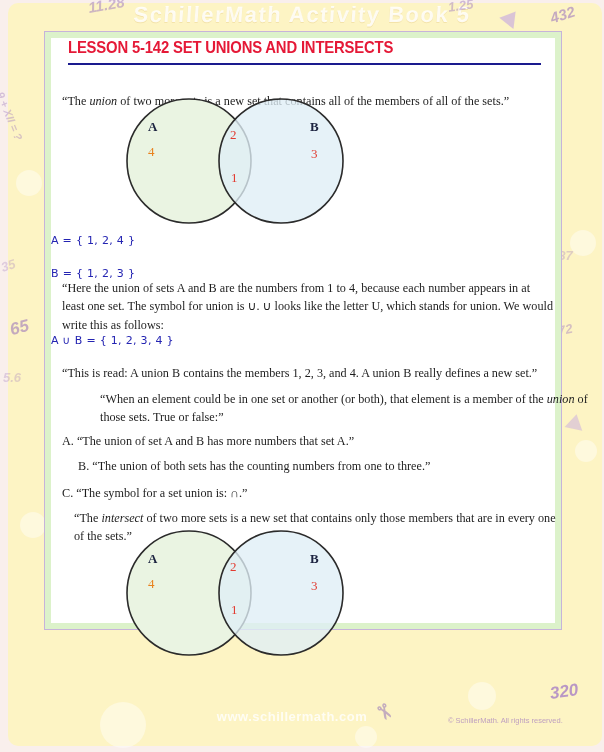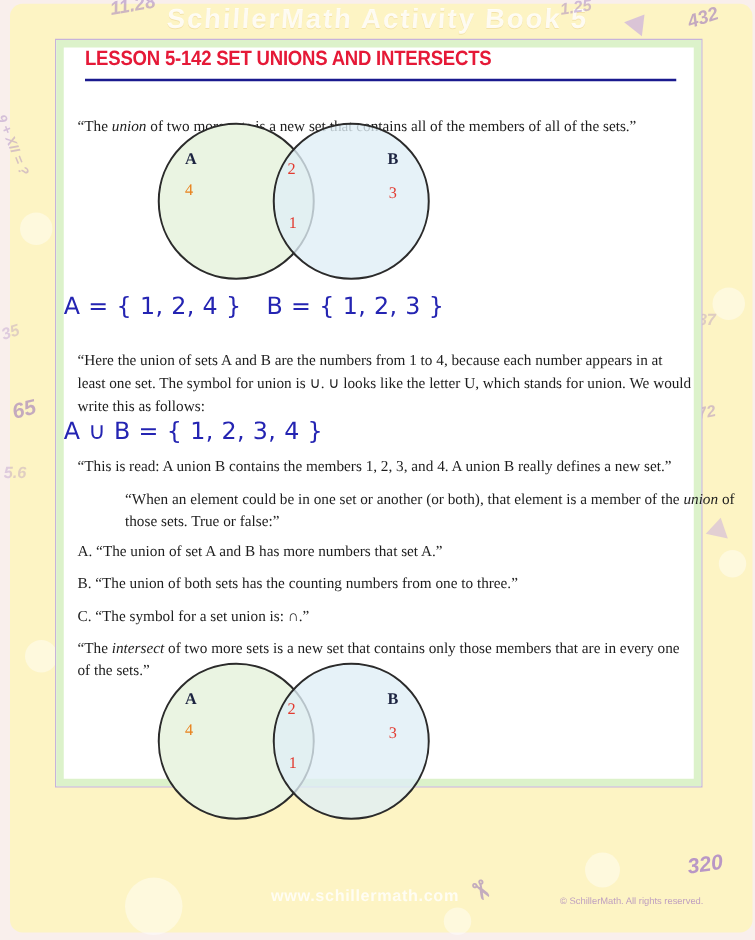--- a/index.html
+++ b/index.html
@@ -23,23 +23,23 @@
   .sq{position:absolute;width:12px;height:14px;background:rgba(196,164,220,0.85);}
 
   .content{position:absolute;left:45px;top:32px;width:516px;height:597px;box-sizing:border-box;
            background:#ffffff;border:6px solid #dcf2ca;box-shadow:0 0 0 1px #c7b3da;z-index:2;}
   .lesson-title{position:absolute;left:17px;top:0px;font-family:"Liberation Sans",sans-serif;
                 font-weight:bold;font-size:16.5px;color:#e51937;letter-spacing:-0.2px;
                 white-space:nowrap;transform:scaleX(0.9);transform-origin:left top;}
   .rule{position:absolute;left:17px;right:14px;top:25px;height:2px;background:#1a1a8e;}
   .para{position:absolute;left:11px;width:492px;font-size:12.2px;line-height:1.5;color:#1d1d1d;}
   .para em{font-style:italic;}
-  .mathline{position:absolute;left:0;right:0;display:flex;justify-content:flex-start;gap:20px;
-            font-family:"DejaVu Sans",sans-serif;font-size:19px;color:#2424b2;
-            letter-spacing:0.3px;font-weight:normal;}
+  .mathline{position:absolute;left:0;right:0;display:flex;justify-content:space-between;gap:20px;
+            font-family:"DejaVu Sans",sans-serif;font-size:11px;color:#2424b2;
+            letter-spacing:0.3px;font-weight:normal;flex-direction:column;}
   .venn{position:absolute;left:69px;width:232px;height:134px;}
   .venn text{font-family:"Liberation Serif",serif;font-size:13px;}
   .venn .setlabel{fill:#1c2340;font-weight:bold;}
   .venn .num-orange{fill:#e8821e;}
   .venn .num-red{fill:#e23b30;}
 </style>
 </head>
 <body>
 
 <div class="page">
@@ -98,24 +98,24 @@
 
     <div class="mathline" style="top:296px;">
       <span>A ∪ B = { 1, 2, 3, 4 }</span>
     </div>
 
     <p class="para" style="top:314px;">“This is read: A union B contains the members 1, 2, 3, and 4. A union B really defines a new set.”</p>
 
     <p class="para" style="top:340px;margin-left:38px;"><span>“When an element could be in one set or another (or both), that element is a member of the </span><em>union</em><span> of those sets. True or false:”</span></p>
 
     <p class="para" style="top:382px;">A. “The union of set A and B has more numbers that set A.”</p>
-    <p class="para" style="top:407px;">B. “The union of both sets has the counting numbers from one to three.”</p>
+    <p class="para" style="top:407px;margin-left:16px;">B. “The union of both sets has the counting numbers from one to three.”</p>
     <p class="para" style="top:434px;">C. “The symbol for a set union is:  ∩.”</p>
 
-    <p class="para" style="top:459px;"><span>“The </span><em>intersect</em><span> of two more sets is a new set that contains only those members that are in every one of the sets.”</span></p>
+    <p class="para" style="top:459px;margin-left:12px;"><span>“The </span><em>intersect</em><span> of two more sets is a new set that contains only those members that are in every one of the sets.”</span></p>
 
     <svg class="venn" style="top:489px;" viewBox="0 0 232 134">
       <circle cx="69" cy="66" r="62" fill="#eaf4e2" stroke="#2b2b2b" stroke-width="1.6"></circle>
       <circle cx="161" cy="66" r="62" fill="#dfeef6" fill-opacity="0.78" stroke="#2b2b2b" stroke-width="1.6"></circle>
       <text class="setlabel" x="28" y="36">A</text>
       <text class="setlabel" x="190" y="36">B</text>
       <text class="num-orange" x="28" y="61">4</text>
       <text class="num-red" x="110" y="44">2</text>
       <text class="num-red" x="111" y="87">1</text>
       <text class="num-red" x="191" y="63">3</text>

